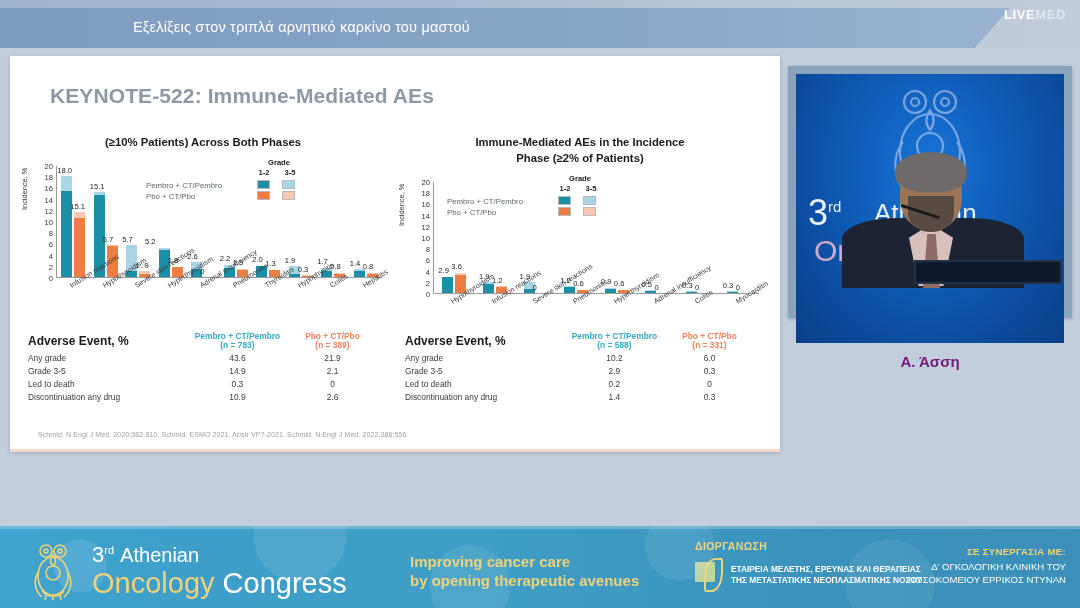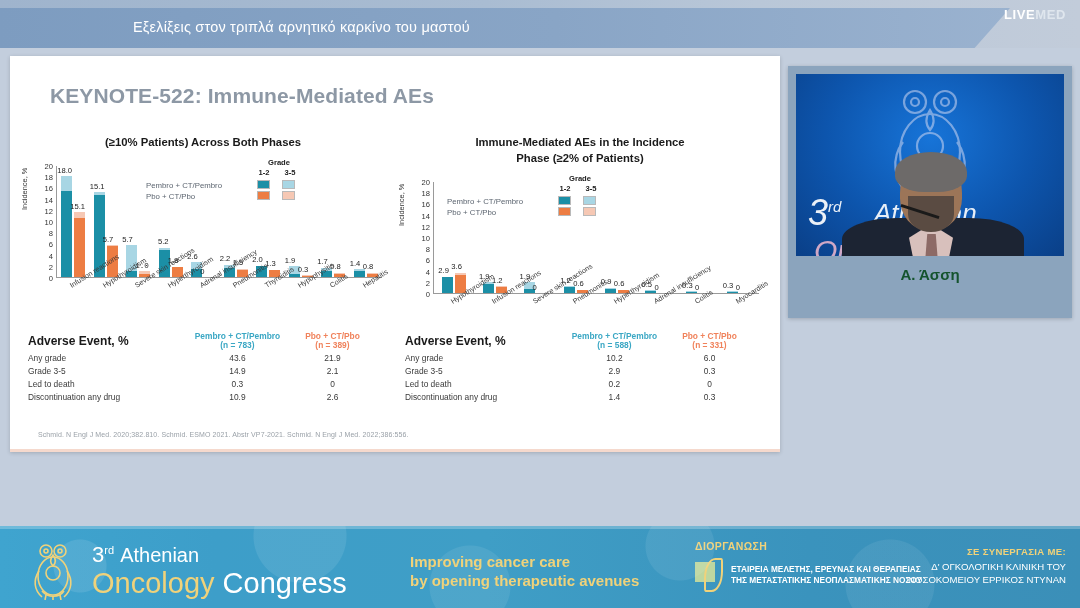--- a/index.html
+++ b/index.html
@@ -130,23 +130,22 @@
     position:absolute; left:0; right:0; bottom:0; height:3px; background:#f5d9cd;
   }
 
   
   .video {
     position: absolute; left: 788px; top: 66px; width: 284px; height: 252px;
     background: #8ba4bd; padding: 8px 8px 0 8px;
     box-shadow: 0 1px 4px rgba(0,0,0,.2);
   }
   .video-feed {
-    position: relative; width: 268px; height: 182px; overflow: hidden;
+    position: relative; width: 268px; height: 269px; overflow: hidden;
     background: radial-gradient(ellipse at 50% 35%, #1774d8 0%, #0d55ad 55%, #0a3f87 100%);
-    font-style: italic;
   }
   .owl-bg {
     position: absolute; left: 50%; top: 6px; transform: translateX(-50%);
     opacity: .55;
   }
   .bg3rd {
     position:absolute; left: 12px; top: 118px; color:#ffffff;
     font-size: 36px; font-weight: 400; opacity:.92;
   }
   .bg3rd sup { font-size: 15px; }
@@ -186,21 +185,21 @@
   .laptop {
     position:absolute; left: 118px; top: 186px; width: 148px; height: 24px;
     background: #0e1a2b; border: 2px solid #233248;
   }
   .mic {
     position:absolute; left: 104px; top: 136px; width: 40px; height: 3px;
     background:#1a1a1a; transform: rotate(18deg);
   }
   .video-name {
     height: 36px; display:flex; align-items:center; justify-content:center;
-    color:#14532d; font-size: 15px; font-weight: 700;
+    color:#701a75; font-size: 15px; font-weight: 700;
   }
 
   
   .banner {
     position: absolute; left: 0; bottom: 0; width: 1080px; height: 82px;
     background: linear-gradient(90deg,#3fa4cf 0%, #3d9ec9 20%, #3f9ec6 45%, #3a93bd 75%, #3b8fb8 100%);
     overflow: hidden;
   }
   .banner::before {
     content:""; position:absolute; left:0; top:0; width:560px; height:82px;
@@ -306,21 +305,21 @@
           <div class="blabel" style="left: 65.25px; bottom: 33.42px;">5.7</div>
           <div class="bar p" style="left: 82.25px; height: 5.6px;">
             <div class="seg-top" style="height: 40%;"></div>
             <div class="seg-bot" style="height: 60%;"></div>
           </div>
           <div class="blabel" style="left: 78.25px; bottom: 7.1px; font-family: Liberation Mono, monospace;">1.0</div>
           <div class="bar t" style="left: 101.75px; height: 29.12px;">
             <div class="seg-top" style="height: 5.76923%;"></div>
             <div class="seg-bot" style="height: 94.2308%;"></div>
           </div>
-          <div class="blabel" style="left: 101px; bottom: 30.62px;">5.2</div>
+          <div class="blabel" style="left: 88px; bottom: 30.62px;">5.2</div>
           <div class="bar p" style="left: 114.75px; height: 10.08px;">
             <div class="seg-top" style="height: 5.55556%;"></div>
             <div class="seg-bot" style="height: 94.4444%;"></div>
           </div>
           <div class="blabel" style="left: 110.75px; bottom: 11.58px;">1.8</div>
           <div class="bar t" style="left: 134.25px; height: 14.56px;">
             <div class="seg-top" style="height: 42.3077%;"></div>
             <div class="seg-bot" style="height: 57.6923%;"></div>
           </div>
           <div class="blabel" style="left: 130.25px; bottom: 16.06px;">2.6</div>

